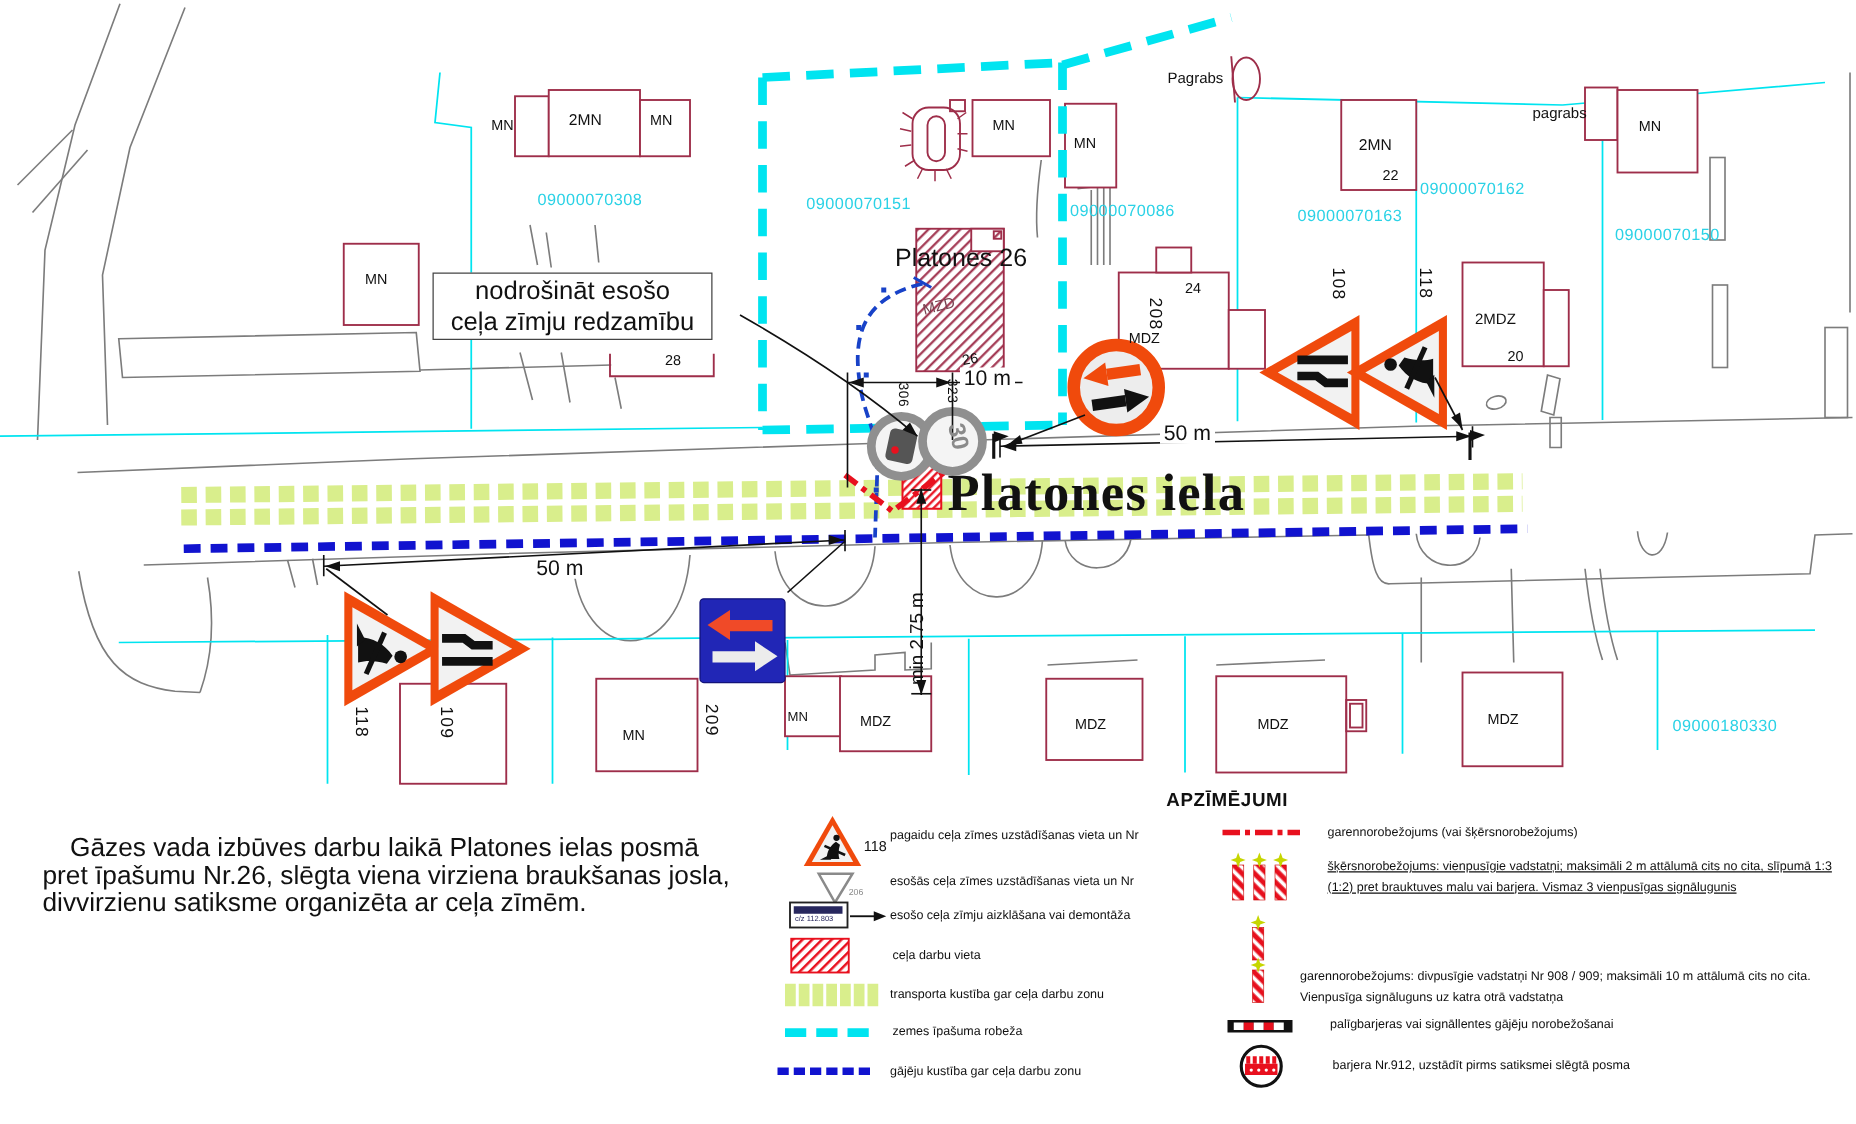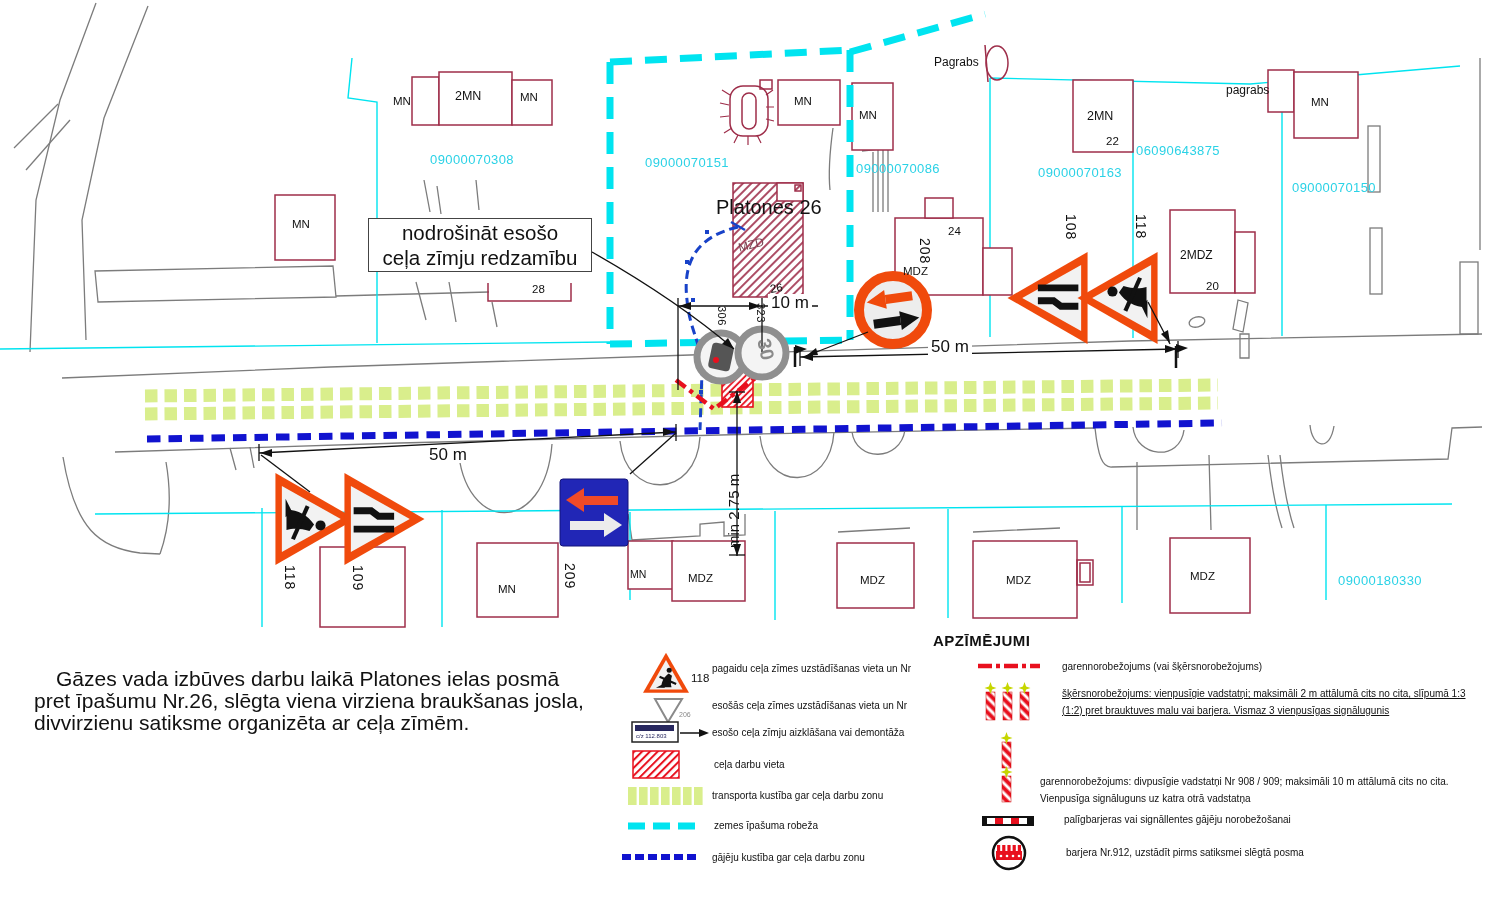--- a/index.html
+++ b/index.html
@@ -12,21 +12,21 @@
   .rotm90{transform:rotate(-90deg);transform-origin:0 0;}
   .vsign{font-size:14px;letter-spacing:1px;}
   .vsign-s{font-size:11px;letter-spacing:.5px;}
   .dim{font-size:17px;background:#fff;padding:0 3px;}
   .mzd{font-size:12px;color:#774250;transform:rotate(-14deg);transform-origin:0 0;}
   .num{font-size:11.5px;}
   .bld{font-size:11.5px;}
   .bld-s{font-size:10.5px;}
   .street{font-family:"Liberation Serif",serif;font-weight:bold;font-size:42px;letter-spacing:1px;}
   .p26{font-size:20px;}
-  .notebox{position:absolute;left:368px;top:218px;width:222px;height:52px;border:1.6px solid #444;
+  .notebox{position:absolute;left:346px;top:218px;width:222px;height:52px;border:1.6px solid #444;
            background:#fff;display:flex;flex-direction:column;justify-content:center;align-items:center;
            font-size:20.5px;line-height:25px;}
   .grey30{font-size:19px;font-weight:bold;color:#8a8a8a;transform:rotate(78deg);transform-origin:0 0;}
   .legend-title{position:absolute;left:933px;top:632px;font-size:15px;font-weight:bold;letter-spacing:.5px;}
   .lg-t{position:absolute;font-size:10px;line-height:16.5px;color:#111;}
   .lg-wrap{width:410px;white-space:normal;}
   .tiny206{position:absolute;font-size:7px;color:#8a8a8a;}
   .tinycover{position:absolute;font-size:6px;color:#27275e;letter-spacing:0;}
   .desc{position:absolute;left:34px;top:668px;width:552px;font-size:21px;line-height:22px;}
   .desc p{margin:0 0 9px 0;text-indent:22px;}
@@ -323,27 +323,28 @@
           <circle cx="1019" cy="856" r="1.3" fill="#fff"></circle>
     </g>
   </g>
 </svg>
 
 <div class="notebox">
   <span>nodrošināt esošo</span>
   <span>ceļa zīmju redzamību</span>
 </div>
 
+<div class="lbl street" style="left:758px;top:374px;">Platones iela</div>
 <div class="lbl p26" style="left:716px;top:197px;">Platones 26</div>
 
 <div class="lbl cy" style="left:430px;top:153px;">09000070308</div>
 <div class="lbl cy" style="left:645px;top:156px;">09000070151</div>
 <div class="lbl cy" style="left:856px;top:162px;">09000070086</div>
 <div class="lbl cy" style="left:1038px;top:166px;">09000070163</div>
-<div class="lbl cy" style="left:1136px;top:144px;">06090643875</div>
+<div class="lbl cy" style="left:1136px;top:144px;">09000070162</div>
 <div class="lbl cy" style="left:1292px;top:181px;">09000070150</div>
 <div class="lbl cy" style="left:1338px;top:574px;">09000180330</div>
 
 <div class="lbl bld" style="left:393px;top:96px;">MN</div>
 <div class="lbl bld" style="left:455px;top:90px;font-size:12.5px;">2MN</div>
 <div class="lbl bld" style="left:520px;top:92px;">MN</div>
 <div class="lbl bld" style="left:292px;top:219px;">MN</div>
 <div class="lbl bld" style="left:794px;top:96px;">MN</div>
 <div class="lbl bld" style="left:859px;top:110px;">MN</div>
 <div class="lbl bld" style="left:1087px;top:110px;font-size:12.5px;">2MN</div>

